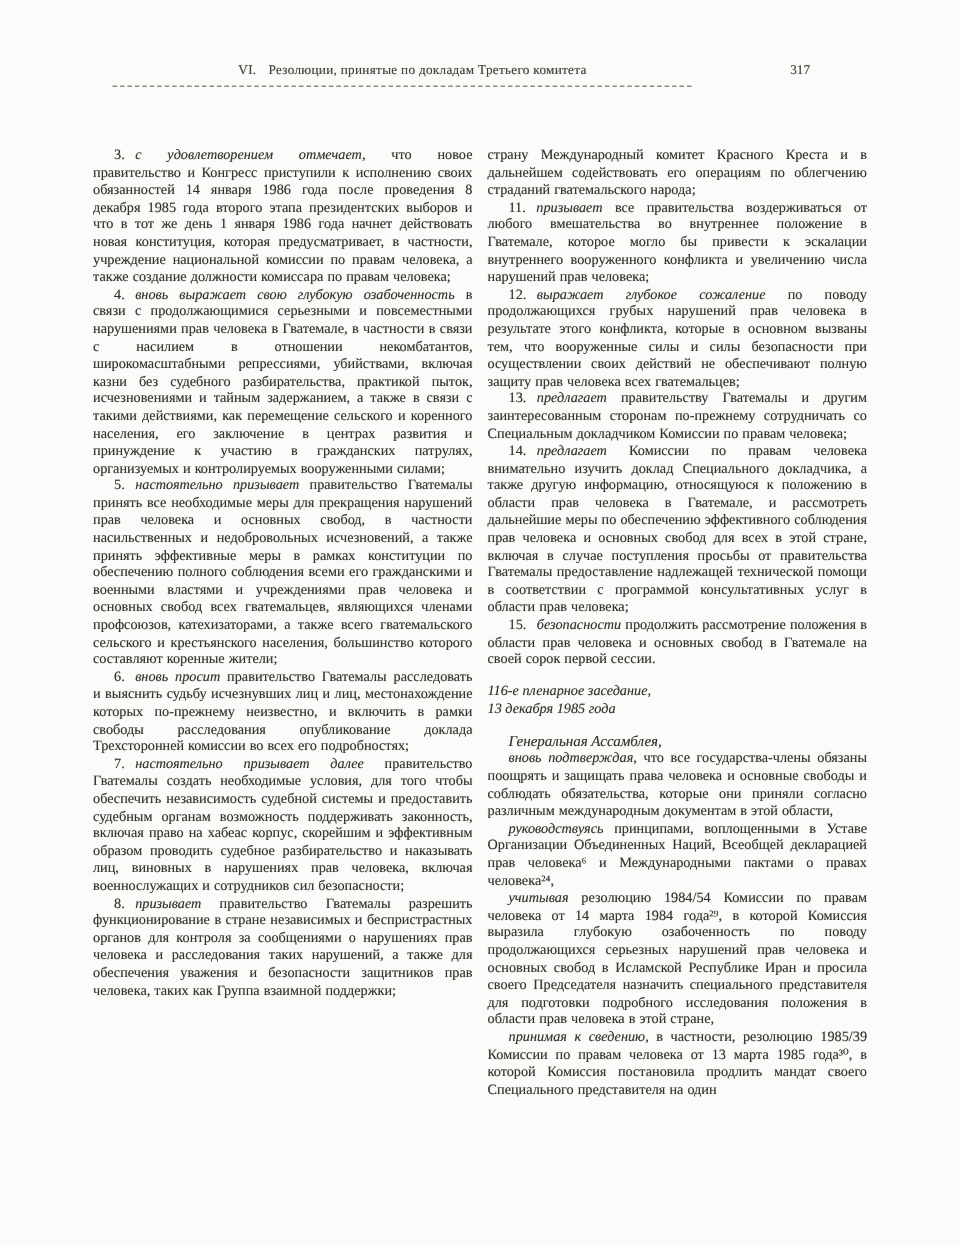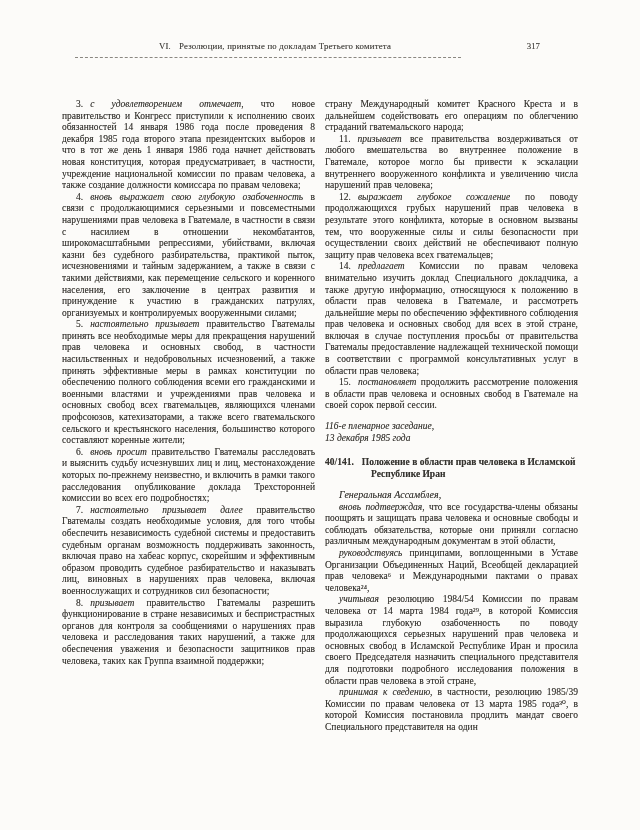--- a/index.html
+++ b/index.html
@@ -79,38 +79,38 @@
     <span class="page-number">317</span>
   </div>
   <div class="head-rule"></div>
 
   <div class="columns">
 
     <div class="col">
       <p class="para"><span class="pnum">3.</span><i class="lead">с удовлетворением отмечает</i><span>, что новое правительство и Конгресс приступили к исполнению своих обязанностей 14 января 1986 года после проведения 8 декабря 1985 года второго этапа президентских выборов и что в тот же день 1 января 1986 года начнет действовать новая конституция, которая предусматривает, в частности, учреждение национальной комиссии по правам человека, а также создание должности комиссара по правам человека;</span></p>
       <p class="para"><span class="pnum">4.</span><i class="lead">вновь выражает свою глубокую озабоченность</i><span> в связи с продолжающимися серьезными и повсеместными нарушениями прав человека в Гватемале, в частности в связи с насилием в отношении некомбатантов, широкомасштабными репрессиями, убийствами, включая казни без судебного разбирательства, практикой пыток, исчезновениями и тайным задержанием, а также в связи с такими действиями, как перемещение сельского и коренного населения, его заключение в центрах развития и принуждение к участию в гражданских патрулях, организуемых и контролируемых вооруженными силами;</span></p>
       <p class="para"><span class="pnum">5.</span><i class="lead">настоятельно призывает</i><span> правительство Гватемалы принять все необходимые меры для прекращения нарушений прав человека и основных свобод, в частности насильственных и недобровольных исчезновений, а также принять эффективные меры в рамках конституции по обеспечению полного соблюдения всеми его гражданскими и военными властями и учреждениями прав человека и основных свобод всех гватемальцев, являющихся членами профсоюзов, катехизаторами, а также всего гватемальского сельского и крестьянского населения, большинство которого составляют коренные жители;</span></p>
-      <p class="para"><span class="pnum">6.</span><i class="lead">вновь просит</i><span> правительство Гватемалы расследовать и выяснить судьбу исчезнувших лиц и лиц, местонахождение которых по-прежнему неизвестно, и включить в рамки такого расследования опубликование доклада Трехсторонней комиссии во всех его подробностях;</span></p>
+      <p class="para"><span class="pnum">6.</span><i class="lead">вновь просит</i><span> правительство Гватемалы расследовать и выяснить судьбу исчезнувших лиц и лиц, местонахождение которых по-прежнему неизвестно, и включить в рамки свободы расследования опубликование доклада Трехсторонней комиссии во всех его подробностях;</span></p>
       <p class="para"><span class="pnum">7.</span><i class="lead">настоятельно призывает далее</i><span> правительство Гватемалы создать необходимые условия, для того чтобы обеспечить независимость судебной системы и предоставить судебным органам возможность поддерживать законность, включая право на хабеас корпус, скорейшим и эффективным образом проводить судебное разбирательство и наказывать лиц, виновных в нарушениях прав человека, включая военнослужащих и сотрудников сил безопасности;</span></p>
       <p class="para"><span class="pnum">8.</span><i class="lead">призывает</i><span> правительство Гватемалы разрешить функционирование в стране независимых и беспристрастных органов для контроля за сообщениями о нарушениях прав человека и расследования таких нарушений, а также для обеспечения уважения и безопасности защитников прав человека, таких как Группа взаимной поддержки;</span></p>
     </div>
 
     <div class="col">
       <p class="para cont">страну Международный комитет Красного Креста и в дальнейшем содействовать его операциям по облегчению страданий гватемальского народа;</p>
       <p class="para"><span class="pnum">11.</span><i class="lead">призывает</i><span> все правительства воздерживаться от любого вмешательства во внутреннее положение в Гватемале, которое могло бы привести к эскалации внутреннего вооруженного конфликта и увеличению числа нарушений прав человека;</span></p>
       <p class="para"><span class="pnum">12.</span><i class="lead">выражает глубокое сожаление</i><span> по поводу продолжающихся грубых нарушений прав человека в результате этого конфликта, которые в основном вызваны тем, что вооруженные силы и силы безопасности при осуществлении своих действий не обеспечивают полную защиту прав человека всех гватемальцев;</span></p>
+      <p class="para"><span class="pnum">13.</span><i class="lead">предлагает</i><span> правительству Гватемалы и другим заинтересованным сторонам по-прежнему сотрудничать со Специальным докладчиком Комиссии по правам человека;</span></p>
       <p class="para"><span class="pnum">14.</span><i class="lead">предлагает</i><span> Комиссии по правам человека внимательно изучить доклад Специального докладчика, а также другую информацию, относящуюся к положению в области прав человека в Гватемале, и рассмотреть дальнейшие меры по обеспечению эффективного соблюдения прав человека и основных свобод для всех в этой стране, включая в случае поступления просьбы от правительства Гватемалы предоставление надлежащей технической помощи в соответствии с программой консультативных услуг в области прав человека;</span></p>
-      <p class="para"><span class="pnum">15.</span><i class="lead">постановляет</i><span> продолжить рассмотрение положения в области прав человека и основных свобод в Гватемале на своей сорок первой сессии.</span></p>
+      <p class="para"><span class="pnum">15.</span><i class="lead">безопасности</i><span> продолжить рассмотрение положения в области прав человека и основных свобод в Гватемале на своей сорок первой сессии.</span></p>
 
       <p class="session-note">
         <span>116-е пленарное заседание,</span><br>
         <span>13 декабря 1985 года</span>
       </p>
 
-      <p class="res-heading"><span class="res-num">40/141.</span><span>Положение в области прав человека в Исламской Республике Иран</span></p>
 
       <p class="opening">Генеральная Ассамблея,</p>
 
       <p class="para"><i class="lead">вновь подтверждая</i><span>, что все государства-члены обязаны поощрять и защищать права человека и основные свободы и соблюдать обязательства, которые они приняли согласно различным международным документам в этой области,</span></p>
       <p class="para"><i class="lead">руководствуясь</i><span> принципами, воплощенными в Уставе Организации Объединенных Наций, Всеобщей декларацией прав человека⁶ и Международными пактами о правах человека²⁴,</span></p>
       <p class="para"><i class="lead">учитывая</i><span> резолюцию 1984/54 Комиссии по правам человека от 14 марта 1984 года²⁹, в которой Комиссия выразила глубокую озабоченность по поводу продолжающихся серьезных нарушений прав человека и основных свобод в Исламской Республике Иран и просила своего Председателя назначить специального представителя для подготовки подробного исследования положения в области прав человека в этой стране,</span></p>
       <p class="para"><i class="lead">принимая к сведению</i><span>, в частности, резолюцию 1985/39 Комиссии по правам человека от 13 марта 1985 года³⁰, в которой Комиссия постановила продлить мандат своего Специального представителя на один</span></p>
     </div>
 
   </div>

